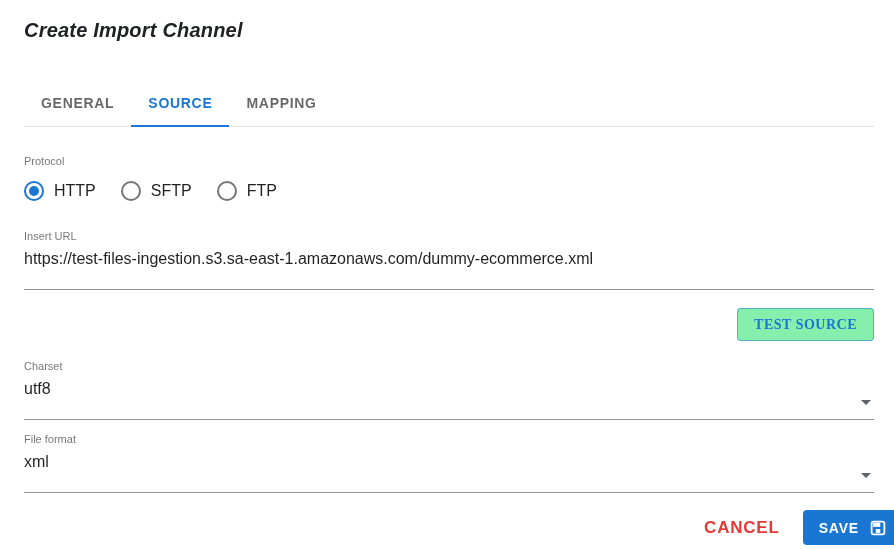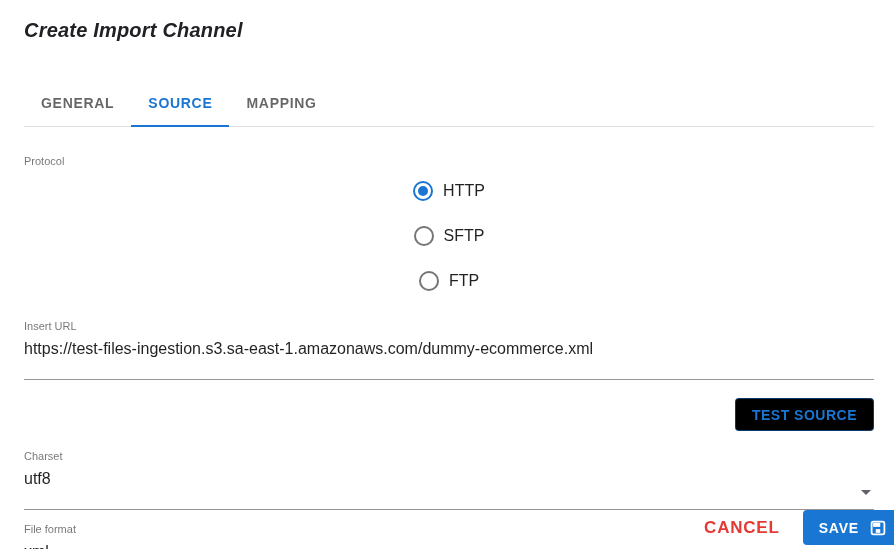--- a/index.html
+++ b/index.html
@@ -38,40 +38,40 @@
   
   .field-label { font-size: 11px; line-height: 14px; color: rgba(0,0,0,0.55); }
   .field-value {
     font-size: 16px; line-height: 19px; margin-top: 6px;
     padding-bottom: 21px; color: rgba(0,0,0,0.87); white-space: nowrap;
   }
   .underlined { border-bottom: 1px solid rgba(0,0,0,0.42); }
 
   
   .protocol-block { margin-top: 27px; }
-  .radio-row { margin-top: 13px; display: flex; align-items: center; gap: 25px; flex-direction: column; }
+  .radio-row { margin-top: 13px; display: flex; align-items: center; gap: 25px; }
   .radio-option { display: flex; align-items: center; gap: 10px; cursor: pointer; }
   .radio-circle {
     width: 20px; height: 20px; border-radius: 50%;
     border: 2px solid rgba(0,0,0,0.54);
     display: flex; align-items: center; justify-content: center;
     background: #fff;
   }
   .radio-option.selected .radio-circle { border-color: var(--primary); }
   .radio-dot { width: 10px; height: 10px; border-radius: 50%; background: transparent; }
   .radio-option.selected .radio-dot { background: var(--primary); }
   .radio-label { font-size: 16px; color: rgba(0,0,0,0.87); }
 
   .url-block { margin-top: 28px; }
 
   .test-row { margin-top: 18px; display: flex; justify-content: flex-end; }
   .btn-outline {
-    height: 33px; padding: 0 16px; background: #000000;
+    height: 33px; padding: 0 16px; background: #86efac;
     border: 1px solid rgba(25,118,210,0.5); border-radius: 4px;
-    color: var(--primary); font-family: Liberation Sans, sans-serif;
+    color: var(--primary); font-family: Liberation Serif, serif;
     font-size: 14px; font-weight: 700; letter-spacing: 0.5px; cursor: pointer;
   }
 
   .charset-block { margin-top: 18px; }
   .select-field { position: relative; cursor: pointer; }
   .select-arrow {
     position: absolute; right: 3px; bottom: 15px;
     width: 0; height: 0;
     border-left: 5px solid transparent; border-right: 5px solid transparent;
     border-top: 5px solid #5f6368;

